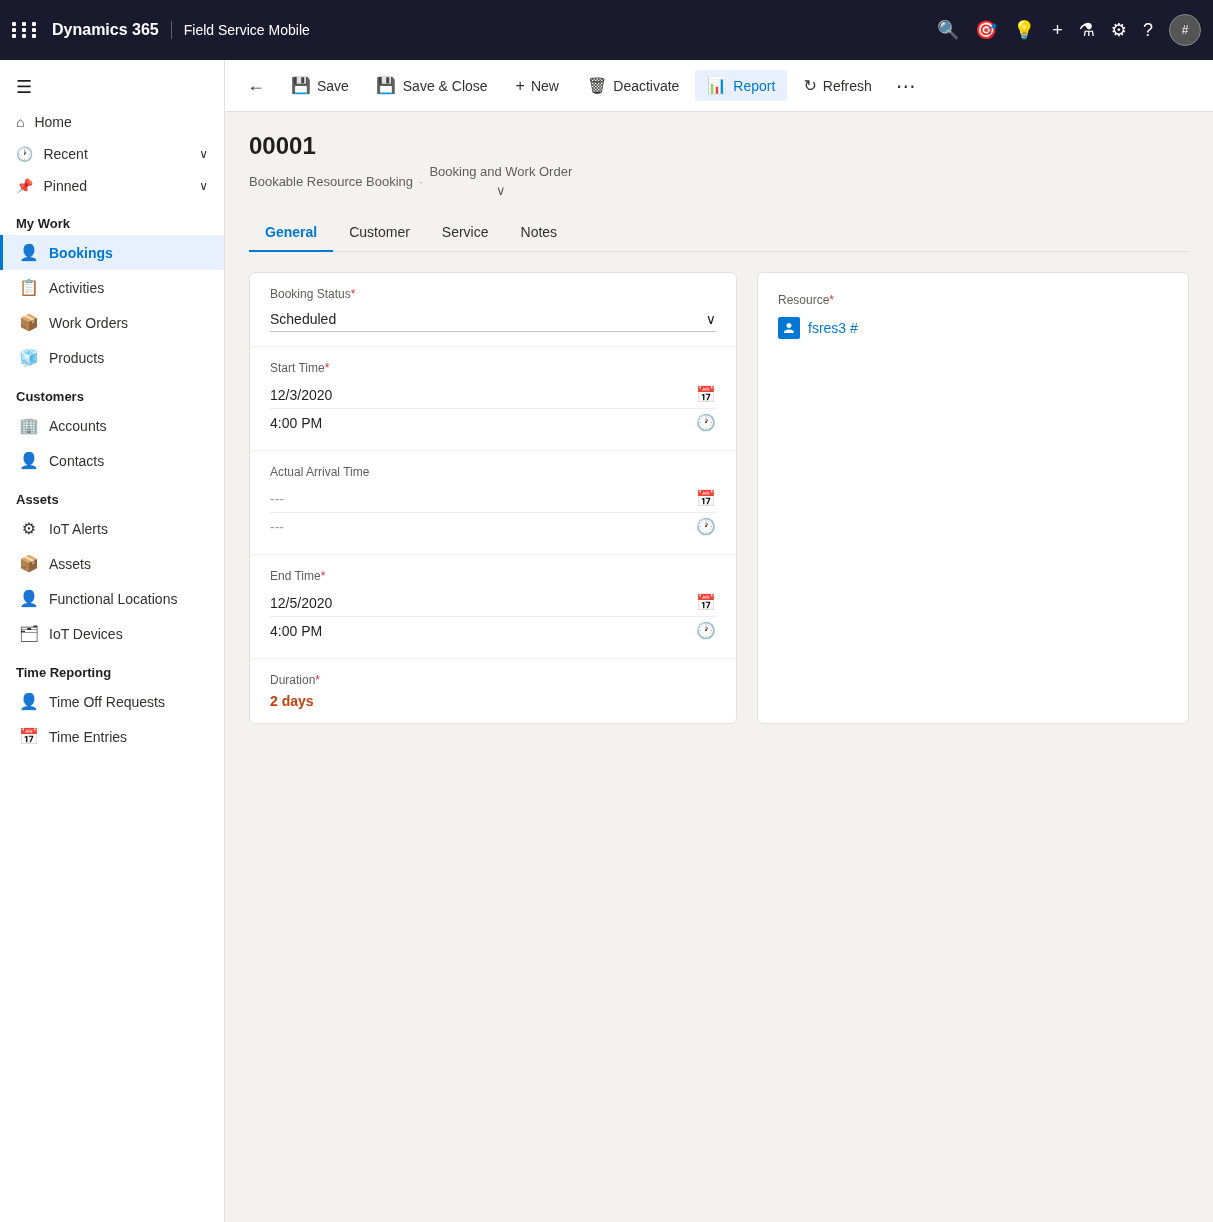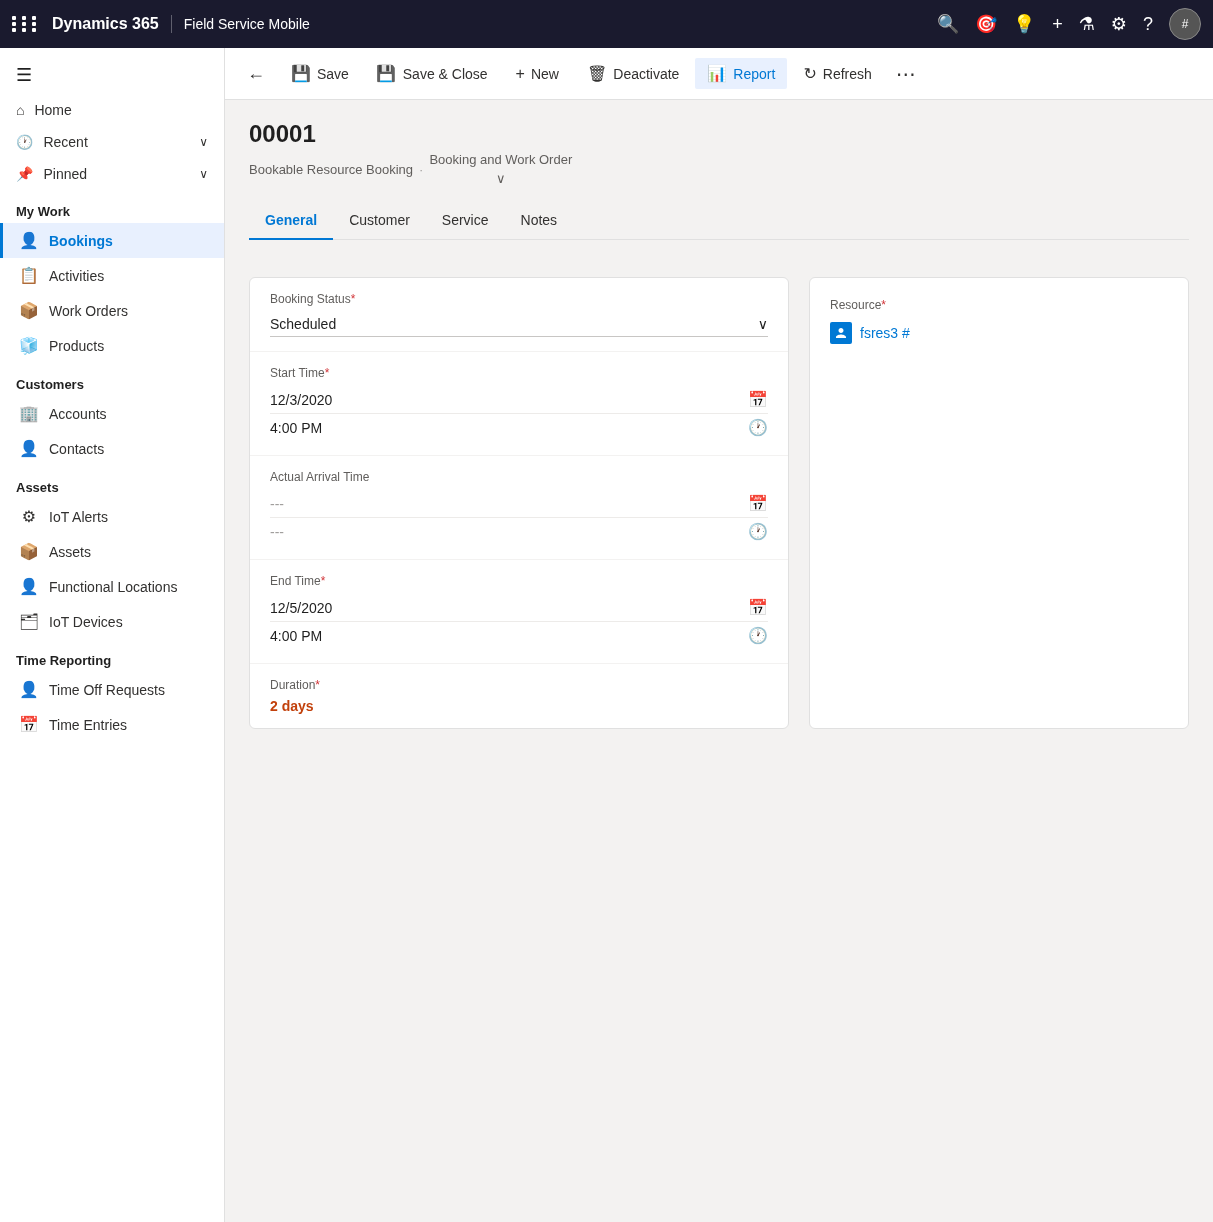--- a/index.html
+++ b/index.html
@@ -2,21 +2,21 @@
 <html><head>
   <meta charset="utf-8">
   <style>
     * { box-sizing: border-box; margin: 0; padding: 0; }
     body { font-family: 'Segoe UI', sans-serif; font-size: 14px; color: #1f1f1f; background: #f3f2f1; display: flex; flex-direction: column; height: 100vh; overflow: hidden; }
 
     
     .top-nav {
       background: #1a1a2e;
       color: white;
-      height: 48px;
+      height: 60px;
       display: flex;
       align-items: center;
       padding: 0 12px;
       gap: 12px;
       flex-shrink: 0;
     }
     .top-nav-grid { display: grid; grid-template-columns: repeat(3,8px); gap: 2px; cursor: pointer; }
     .top-nav-grid span { width: 4px; height: 4px; background: white; display: block; border-radius: 1px; }
     .top-nav-brand { font-weight: 700; font-size: 16px; color: white; padding-right: 12px; border-right: 1px solid rgba(255,255,255,0.3); }
     .top-nav-app { color: white; font-size: 14px; flex: 1; }
@@ -98,42 +98,42 @@
     .page-content { flex: 1; overflow-y: auto; padding: 20px 24px; }
 
     
     .record-header { margin-bottom: 16px; }
     .record-id { font-size: 24px; font-weight: 700; color: #1f1f1f; }
     .record-breadcrumb { display: flex; align-items: center; gap: 6px; font-size: 13px; color: #605e5c; margin-top: 4px; }
     .record-breadcrumb .sep { color: #a19f9d; }
     .record-breadcrumb .dropdown-link { display: flex; align-items: center; gap: 4px; cursor: pointer; color: #605e5c; flex-direction: column; }
 
     
-    .tabs { display: flex; gap: 0; border-bottom: 1px solid #e0e0e0; margin-bottom: 37px; }
+    .tabs { display: flex; gap: 0; border-bottom: 1px solid #e0e0e0; margin-bottom: 20px; }
     .tab {
       padding: 10px 16px;
       cursor: pointer;
       font-size: 14px;
       color: #323130;
       border-bottom: 2px solid transparent;
       margin-bottom: -1px;
     }
     .tab.active { color: #0078d4; border-bottom-color: #0078d4; font-weight: 600; }
 
     
     .form-row { display: flex; gap: 20px; }
     .form-panel {
       background: white;
       border: 1px solid #e0e0e0;
       border-radius: 6px;
       padding: 0;
       overflow: hidden;
     }
     .form-panel-left { flex: 1; min-width: 0; }
-    .form-panel-right { width: 380px; flex-shrink: 0; }
+    .form-panel-right { width: 432px; flex-shrink: 0; }
 
     .form-field { padding: 14px 20px; border-bottom: 1px solid #f3f2f1; }
     .form-field:last-child { border-bottom: none; }
     .field-label { font-size: 12px; color: #605e5c; margin-bottom: 6px; }
     .field-label .required { color: #d13438; }
     .field-value { font-size: 14px; color: #c2410c; display: flex; align-items: center; }
     .field-value.bold { font-weight: 700; }
     .field-input {
       width: 100%;
       display: flex;

